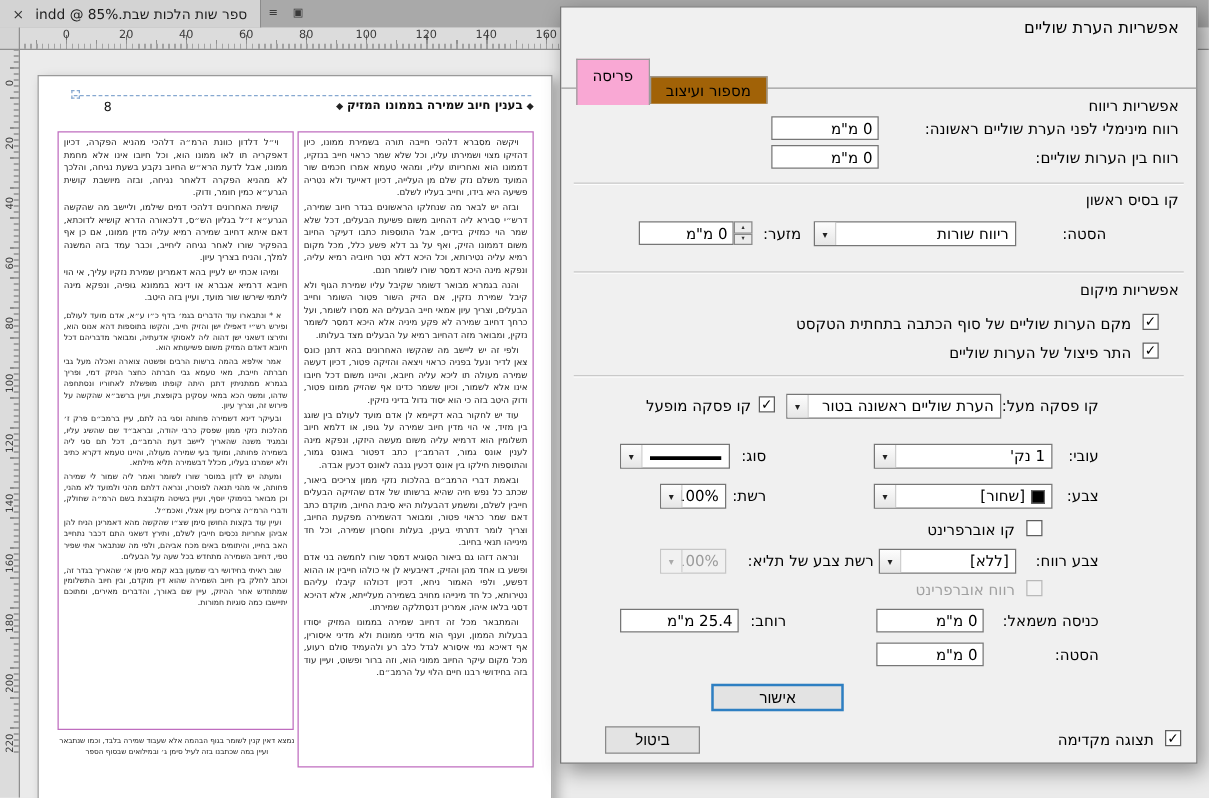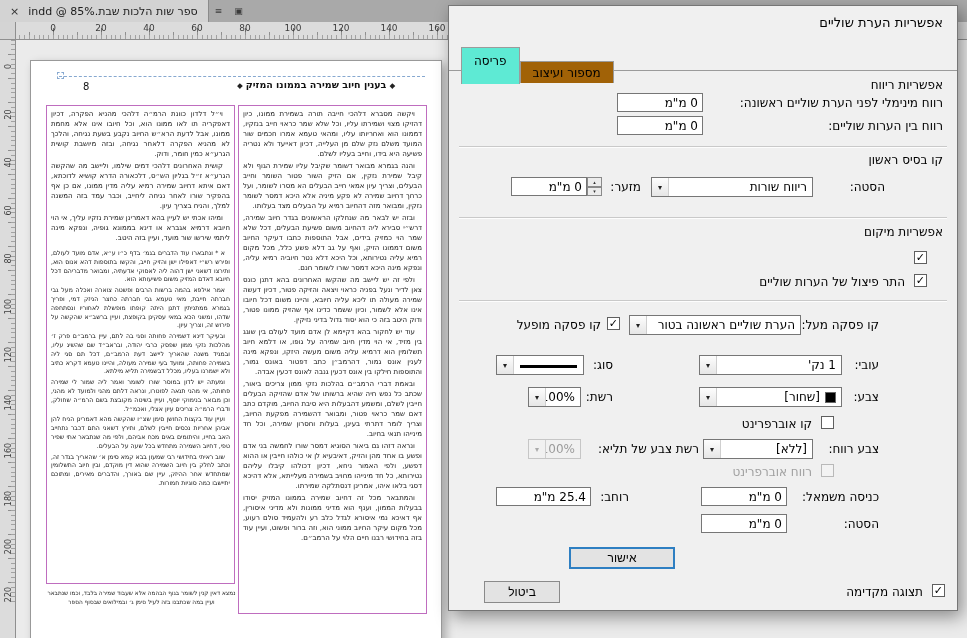--- a/index.html
+++ b/index.html
@@ -41,42 +41,42 @@
   #pasteboard { position:absolute; left:16px; top:40px; right:0; bottom:0; background:#ebebeb; z-index:0; }
 
   
   #page { position:absolute; left:30px; top:60px; width:412px; height:600px; background:#fff;
           border:1px solid #999; box-shadow:4px 4px 9px rgba(0,0,0,.28); z-index:1; }
   .frame-guide { position:absolute; left:28px; right:16px; top:15px; height:24px;
                  border-top:1px dashed #86a8d0; }
   .frame-anchor { position:absolute; left:26px; top:11px; width:7px; height:7px;
                   border:1px dashed #86a8d0; }
   .page-num { position:absolute; left:52px; top:20px; font-size:10px; color:#111; }
-  .page-title { position:absolute; left:203px; top:18px; width:196px; text-align:left;
+  .page-title { position:absolute; left:203px; top:18px; width:196px; text-align:right;
                 font-weight:bold; font-size:9.5px; direction:rtl; white-space:nowrap; color:#111; }
   .orn { font-size:7.5px; margin:0 3px; color:#222; }
   .text-col { position:absolute; border:1px solid #bf6dbf; padding:3px 4px; direction:rtl;
               text-align:justify; color:#141414; overflow:hidden; }
   #col-right { left:207px; top:44px; width:189px; height:509px; font-size:7px; line-height:1.43; }
   #col-left  { left:15px;  top:44px; width:189px; height:479px; font-size:7px; line-height:1.43; }
   .text-col p { margin:0 0 2px; text-indent:7px; }
   .fn { margin-top:6px; font-size:6.2px; line-height:1.42; }
   .fn p { margin:0 0 2px; text-indent:5px; }
   .page-footer { position:absolute; left:15px; top:528px; width:191px; text-align:center;
                  font-size:5.8px; line-height:1.55; direction:rtl; color:#222; }
 
   
   #dialog { position:absolute; left:448px; top:5px; width:510px; height:606px; background:#f0f0f0;
             border:1px solid #767676; box-shadow:4px 6px 16px rgba(0,0,0,.4); direction:rtl;
             font-size:12px; color:#000; z-index:10; }
   .dlg-title { position:absolute; top:9px; right:14px; font-size:13px; }
   .tabs { position:absolute; top:41px; left:12px; display:flex; direction:ltr; z-index:2; }
   .tab { padding:4px 12px 3px; font-size:12px; border:1px solid #9b9b9b; background:#a16207;
          margin-top:14px; border-bottom:none; white-space:nowrap; }
-  .tab.active { background:#5eead4; margin-top:0; padding-top:6px; position:relative; z-index:3;
+  .tab.active { background:#f9a8d4; margin-top:0; padding-top:6px; position:relative; z-index:3;
                 margin-bottom:-1px; }
   .tabline { position:absolute; top:64px; left:0; right:0; border-top:1px solid #9b9b9b; z-index:1; }
   .hdr { position:absolute; white-space:nowrap; }
   .lbl { position:absolute; white-space:nowrap; }
   .lbl.disabled { color:#a0a0a0; }
   .sep { position:absolute; left:10px; right:10px; border-top:1px solid #c9c9c9;
          box-shadow:0 1px 0 #fdfdfd; }
   .txt { position:absolute; border:1px solid #767676; background:#fff; height:19px;
          font:12px "DejaVu Sans",sans-serif; direction:rtl; text-align:right; padding:0 4px; }
   .combo { position:absolute; background:#fff; border:1px solid #767676; height:20px; }
@@ -151,22 +151,22 @@
 <div id="page">
   <div class="frame-guide"></div>
   <div class="frame-anchor"></div>
   <div class="page-num">8</div>
   <div class="page-title">
     <span class="orn">◆</span><span>בענין חיוב שמירה בממונו המזיק</span><span class="orn">◆</span>
   </div>
 
   <div class="text-col" id="col-right">
     <p>ויקשה מסברא דלהכי חייבה תורה בשמירת ממונו, כיון דהזיקו מצוי ושמירתו עליו, וכל שלא שמר כראוי חייב בנזקיו, דממונו הוא ואחריותו עליו, ומהאי טעמא אמרו חכמים שור המועד משלם נזק שלם מן העלייה, דכיון דאייעד ולא נטריה פשיעה היא בידו, וחייב בעליו לשלם.</p>
+    <p>ובזה יש לבאר מה שנחלקו הראשונים בגדר חיוב שמירה, דרש״י סבירא ליה דהחיוב משום פשיעת הבעלים, דכל שלא שמר הוי כמזיק בידים, אבל התוספות כתבו דעיקר החיוב משום דממונו הזיק, ואף על גב דלא פשע כלל, מכל מקום רמיא עליה נטירותא, וכל היכא דלא נטר חיוביה רמיא עליה, ונפקא מינה היכא דמסר שורו לשומר חנם.</p>
     <p>והנה בגמרא מבואר דשומר שקיבל עליו שמירת הגוף ולא קיבל שמירת נזקין, אם הזיק השור פטור השומר וחייב הבעלים, וצריך עיון אמאי חייב הבעלים הא מסרו לשומר, ועל כרחך דחיוב שמירה לא פקע מיניה אלא היכא דמסר לשומר נזקין, ומבואר מזה דהחיוב רמיא על הבעלים מצד בעלותו.</p>
-    <p>ובזה יש לבאר מה שנחלקו הראשונים בגדר חיוב שמירה, דרש״י סבירא ליה דהחיוב משום פשיעת הבעלים, דכל שלא שמר הוי כמזיק בידים, אבל התוספות כתבו דעיקר החיוב משום דממונו הזיק, ואף על גב דלא פשע כלל, מכל מקום רמיא עליה נטירותא, וכל היכא דלא נטר חיוביה רמיא עליה, ונפקא מינה היכא דמסר שורו לשומר חנם.</p>
     <p>ולפי זה יש ליישב מה שהקשו האחרונים בהא דתנן כונס צאן לדיר ונעל בפניה כראוי ויצאה והזיקה פטור, דכיון דעשה שמירה מעולה תו ליכא עליה חיובא, והיינו משום דכל חיובו אינו אלא לשמור, וכיון ששמר כדינו אף שהזיק ממונו פטור, ודוק היטב בזה כי הוא יסוד גדול בדיני נזיקין.</p>
     <p>עוד יש לחקור בהא דקיימא לן אדם מועד לעולם בין שוגג בין מזיד, אי הוי מדין חיוב שמירה על גופו, או דלמא חיוב תשלומין הוא דרמיא עליה משום מעשה היזקו, ונפקא מינה לענין אונס גמור, דהרמב״ן כתב דפטור באונס גמור, והתוספות חילקו בין אונס דכעין גנבה לאונס דכעין אבדה.</p>
     <p>ובאמת דברי הרמב״ם בהלכות נזקי ממון צריכים ביאור, שכתב כל נפש חיה שהיא ברשותו של אדם שהזיקה הבעלים חייבין לשלם, ומשמע דהבעלות היא סיבת החיוב, מוקדם כתב דאם שמר כראוי פטור, ומבואר דהשמירה מפקעת החיוב, וצריך לומר דתרתי בעינן, בעלות וחסרון שמירה, וכל חד מינייהו תנאי בחיוב.</p>
     <p>ונראה דזהו גם ביאור הסוגיא דמסר שורו לחמשה בני אדם ופשע בו אחד מהן והזיק, דאיבעיא לן אי כולהו חייבין או ההוא דפשע, ולפי האמור ניחא, דכיון דכולהו קיבלו עליהם נטירותא, כל חד מינייהו מחויב בשמירה מעלייתא, אלא דהיכא דסגי בלאו איהו, אמרינן דנסתלקה שמירתו.</p>
     <p>והמתבאר מכל זה דחיוב שמירה בממונו המזיק יסודו בבעלות הממון, וענף הוא מדיני ממונות ולא מדיני איסורין, אף דאיכא נמי איסורא לגדל כלב רע ולהעמיד סולם רעוע, מכל מקום עיקר החיוב ממוני הוא, וזה ברור ופשוט, ועיין עוד בזה בחידושי רבנו חיים הלוי על הרמב״ם.</p>
   </div>
 
   <div class="text-col" id="col-left">
     <p>וי״ל דלדון כוונת הרמ״ה דלהכי מהניא הפקרה, דכיון דאפקריה תו לאו ממונו הוא, וכל חיובו אינו אלא מחמת ממונו, אבל לדעת הרא״ש החיוב נקבע בשעת נגיחה, והלכך לא מהניא הפקרה דלאחר נגיחה, ובזה מיושבת קושית הגרע״א כמין חומר, ודוק.</p>
     <p>קושית האחרונים דלהכי דמים שילמו, וליישב מה שהקשה הגרע״א ז״ל בגליון הש״ס, דלכאורה הדרא קושיא לדוכתא, דאם איתא דחיוב שמירה רמיא עליה מדין ממונו, אם כן אף בהפקיר שורו לאחר נגיחה ליחייב, וכבר עמד בזה המשנה למלך, והניח בצריך עיון.</p>
@@ -216,20 +216,21 @@
     <span>▴</span>
     <span>▾</span>
   </div>
 
   <div class="sep" style="top:211px"></div>
 
   <div class="hdr" style="right:14px;top:219px">אפשריות מיקום</div>
   <span class="chk on" style="right:30px;top:245px">
       <span class="mark">✓</span>
     </span>
+  <div class="lbl" style="right:52px;top:246px">מקם הערות שוליים של סוף הכתבה בתחתית הטקסט</div>
   <span class="chk on" style="right:30px;top:268px">
       <span class="mark">✓</span>
     </span>
   <div class="lbl" style="right:52px;top:269px">התר פיצול של הערות שוליים</div>
 
   <div class="sep" style="top:294px"></div>
 
   <div class="lbl" style="right:78px;top:312px">קו פסקה מעל:</div>
   <div class="combo" style="left:180px;top:309px;width:172px">
     <span class="val">הערת שוליים ראשונה בטור</span>

